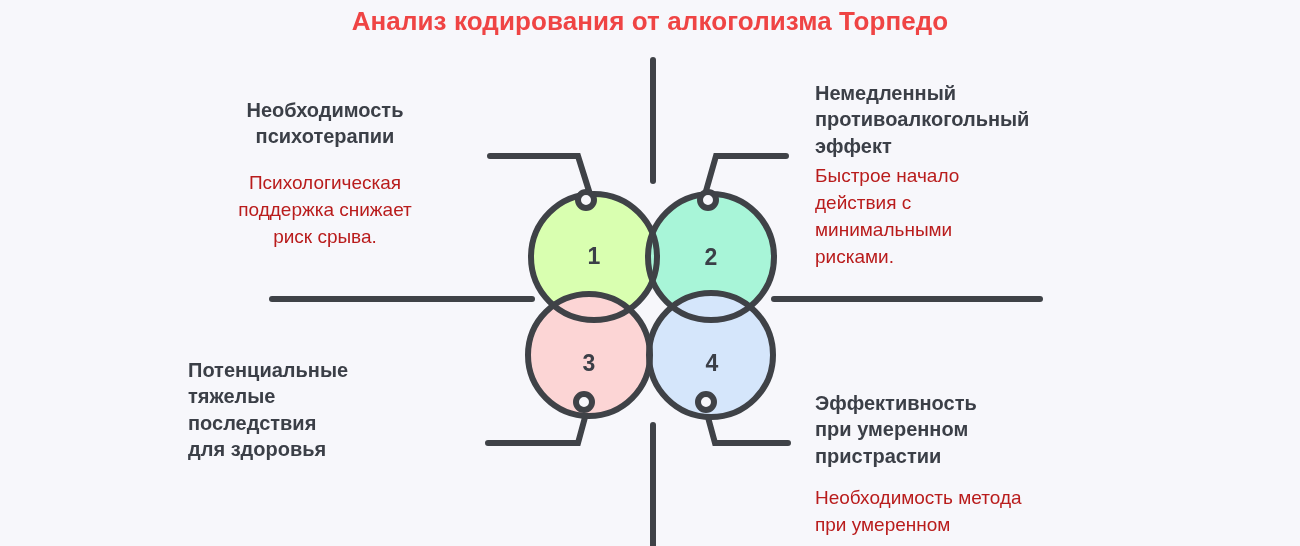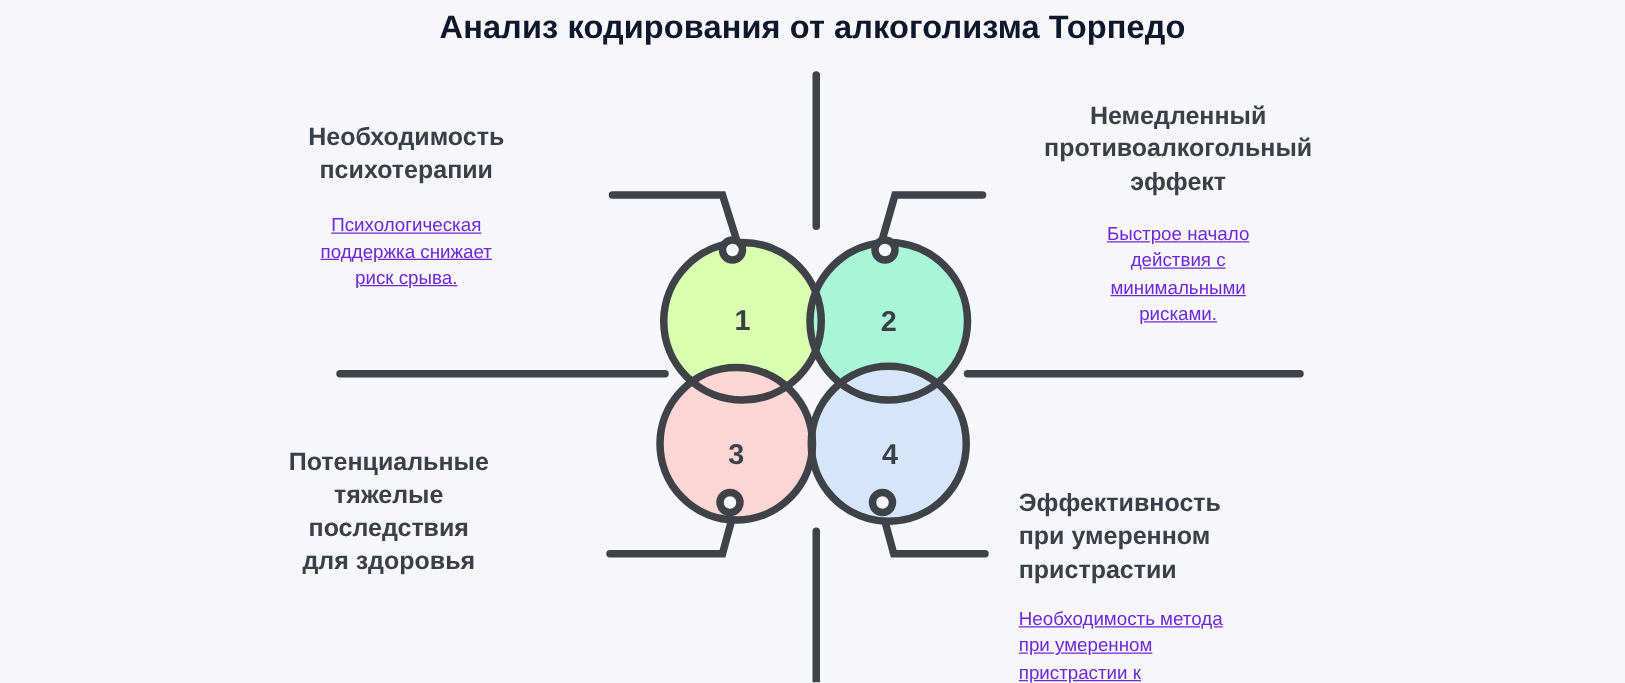--- a/index.html
+++ b/index.html
@@ -22,21 +22,21 @@
 
   
   .page-title {
     position: absolute;
     left: 0;
     top: 6px;
     width: 1300px;
     text-align: center;
     font-size: 26px;
     font-weight: bold;
-    color: #0f172a;
+    color: #ef4444;
     letter-spacing: 0.1px;
   }
 
   
   .diagram-svg {
     position: absolute;
     left: 0;
     top: 0;
     width: 1300px;
     height: 546px;
@@ -48,48 +48,47 @@
     color: #3b3f47;
   }
   .quad-heading {
     font-size: 20px;
     font-weight: bold;
     line-height: 1.32;
     color: #3b3f47;
     white-space: pre-line;
   }
   .quad-body {
-    font-size: 15px;
+    font-size: 19px;
     line-height: 1.42;
-    color: #6d28d9;
+    color: #b91c1c;
     white-space: pre-line;
-    text-decoration: underline;
   }
 
   .quad-tl {
     left: 180px;
     top: 97px;
     width: 290px;
     text-align: center;
   }
   .quad-tl .quad-body { margin-top: 20px; }
 
   .quad-tr {
     left: 815px;
     top: 80px;
     width: 255px;
-    text-align: center;
-  }
-  .quad-tr .quad-body { margin-top: 18px; }
+    text-align: left;
+  }
+  .quad-tr .quad-body { margin-top: 4px; }
 
   .quad-bl {
-    left: 166px;
+    left: 188px;
     top: 357px;
     width: 290px;
-    text-align: center;
+    text-align: left;
   }
   .quad-bl .quad-body { margin-top: 22px; }
 
   .quad-br {
     left: 815px;
     top: 363px;
     width: 250px;
     text-align: left;
     margin-top: 27px;
   }

